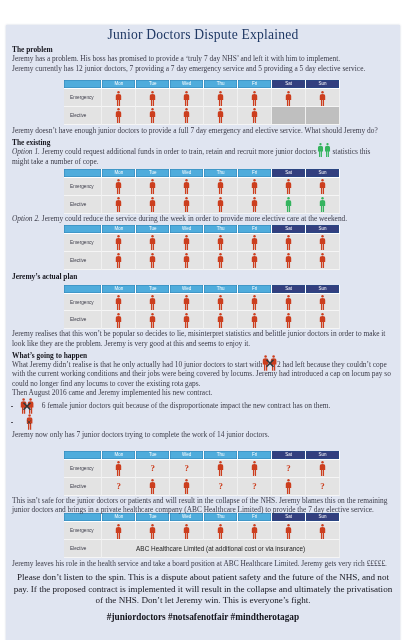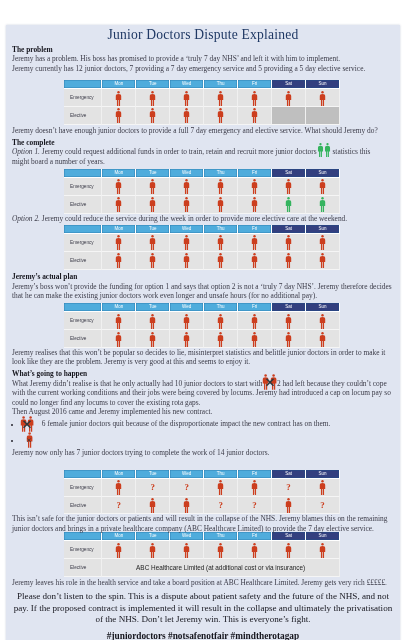--- a/index.html
+++ b/index.html
@@ -159,32 +159,32 @@
                 <path d="M6 5.0 C2.6 5.0 1.3 6.4 1.3 9.0 L1.3 15.6 L3.3 15.6 L3.3 25.8 L5.45 25.8 L5.45 15.8 L6.55 15.8 L6.55 25.8 L8.7 25.8 L8.7 15.6 L10.7 15.6 L10.7 9.0 C10.7 6.4 9.4 5.0 6 5.0 Z"></path>
               </g>
             </svg></td>
 <td class="c gray"></td>
 <td class="c gray"></td>
 </tr>
 </tbody>
     </table>
 <div class="body">
 <p>Jeremy doesn’t have enough junior doctors to provide a full 7 day emergency and elective service.  What should Jeremy do?</p>
-<p class="h">The complete</p>
+<p class="h">The existing</p>
 <p><span class="opt">Option 1.</span> <span>Jeremy could request additional funds in order to train, retain and recruit more junior doctors</span><span class="inlinefigs"><svg class="fig gf" width="7" height="14" viewBox="0 0 12 26">
             <g fill="#35B45E">
               <circle cx="6" cy="2.3" r="2.1"></circle>
               <path d="M6 5.0 C2.6 5.0 1.3 6.4 1.3 9.0 L1.3 15.6 L3.3 15.6 L3.3 25.8 L5.45 25.8 L5.45 15.8 L6.55 15.8 L6.55 25.8 L8.7 25.8 L8.7 15.6 L10.7 15.6 L10.7 9.0 C10.7 6.4 9.4 5.0 6 5.0 Z"></path>
             </g>
           </svg><svg class="fig gf" width="7" height="14" viewBox="0 0 12 26">
             <g fill="#35B45E">
               <circle cx="6" cy="2.3" r="2.1"></circle>
               <path d="M6 5.0 C2.6 5.0 1.3 6.4 1.3 9.0 L1.3 15.6 L3.3 15.6 L3.3 25.8 L5.45 25.8 L5.45 15.8 L6.55 15.8 L6.55 25.8 L8.7 25.8 L8.7 15.6 L10.7 15.6 L10.7 9.0 C10.7 6.4 9.4 5.0 6 5.0 Z"></path>
             </g>
-          </svg></span> <span>statistics this</span><br><span>might board a number of years.</span></p>
+          </svg></span> <span>statistics this</span><br><span>might take a number of cope.</span></p>
 </div>
 <table class="rota" style="margin-top:3px;margin-bottom:0px">
 <colgroup>
         <col style="width:38px">
         <col style="width:33.7px">
         <col style="width:33.7px">
         <col style="width:33.7px">
         <col style="width:33.7px">
         <col style="width:33.7px">
         <col style="width:33.7px">
@@ -405,21 +405,20 @@
               <g fill="#CC3E1E">
                 <circle cx="6" cy="2.3" r="2.1"></circle>
                 <path d="M6 5.0 C2.6 5.0 1.3 6.4 1.3 9.0 L1.3 15.6 L3.3 15.6 L3.3 25.8 L5.45 25.8 L5.45 15.8 L6.55 15.8 L6.55 25.8 L8.7 25.8 L8.7 15.6 L10.7 15.6 L10.7 9.0 C10.7 6.4 9.4 5.0 6 5.0 Z"></path>
               </g>
             </svg></td>
 </tr>
 </tbody>
     </table>
 <div class="body">
 <p class="h">Jeremy’s actual plan</p>
-<p>Jeremy’s boss won’t provide the funding for option 1 and says that option 2 is not a ‘truly 7 day NHS’.  Jeremy therefore decides that he can make the existing junior doctors work even longer and unsafe hours (for no additional pay).</p>
 </div>
 <table class="rota" style="margin-top:3px;margin-bottom:0px">
 <colgroup>
         <col style="width:38px">
         <col style="width:33.7px">
         <col style="width:33.7px">
         <col style="width:33.7px">
         <col style="width:33.7px">
         <col style="width:33.7px">
         <col style="width:33.7px">

